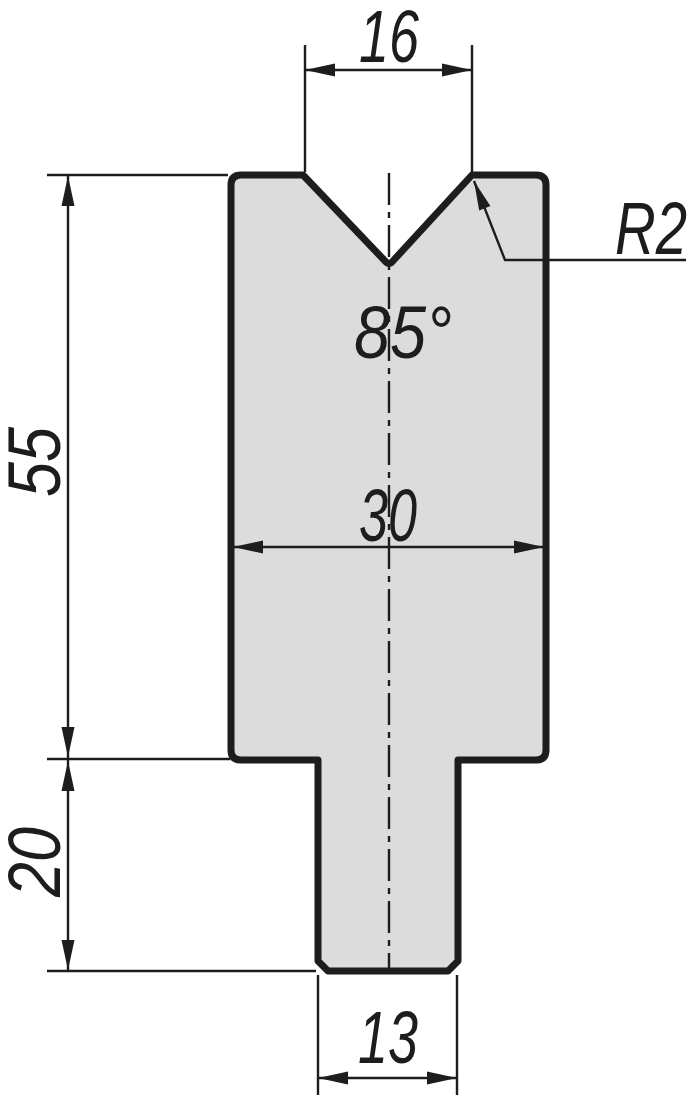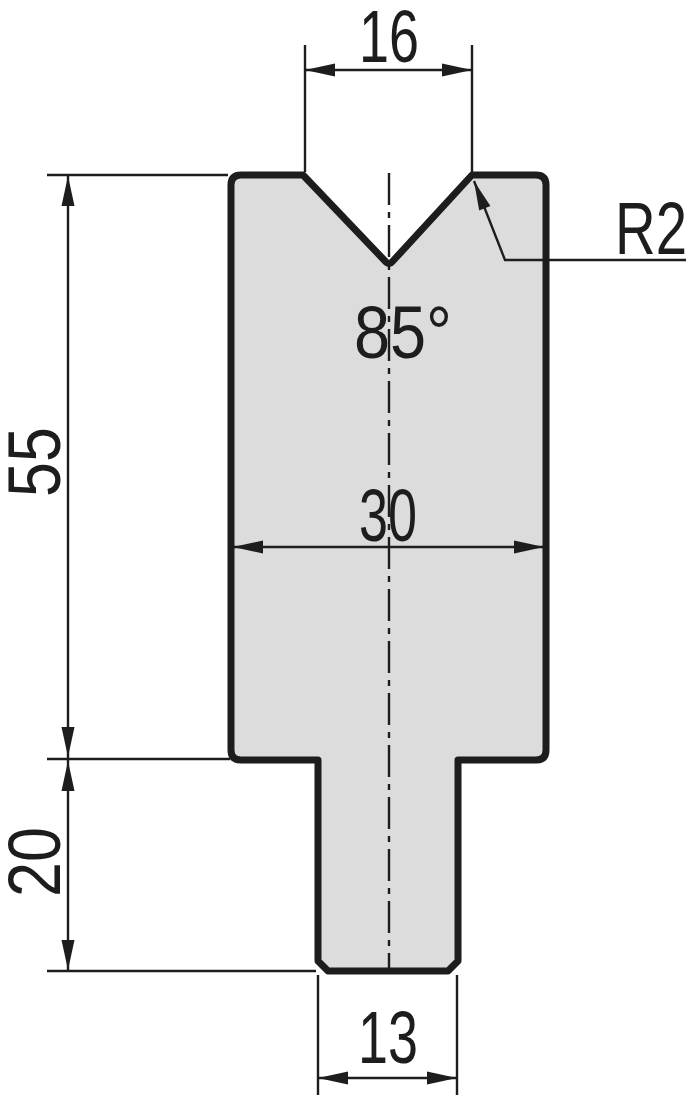--- a/index.html
+++ b/index.html
@@ -9,20 +9,21 @@
     width: 688px;
     height: 1102px;
     overflow: hidden;
     font-family: "Liberation Sans", sans-serif;
   }
   .drawing-stage {
     position: relative;
     width: 688px;
     height: 1102px;
     background: #ffffff;
+    font-style: italic;
   }
   svg text {
     font-family: "Liberation Sans", "DejaVu Sans", sans-serif;
     font-size: 75px;
     fill: #1d1d1b;
   }
 </style>
 </head>
 <body>
 

